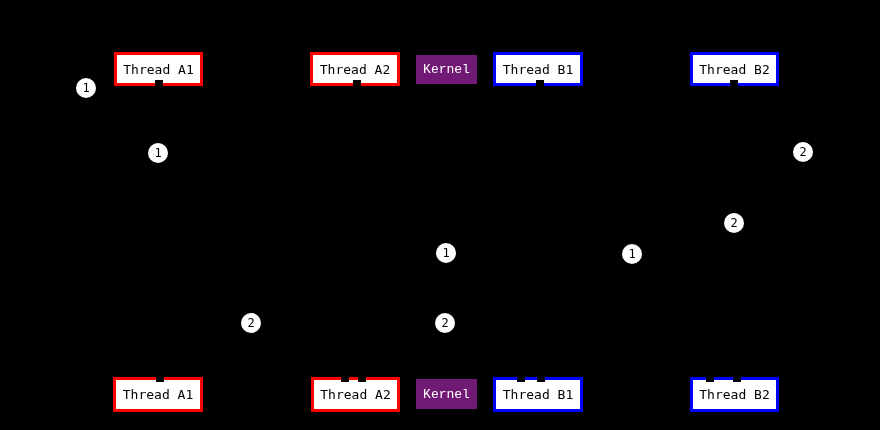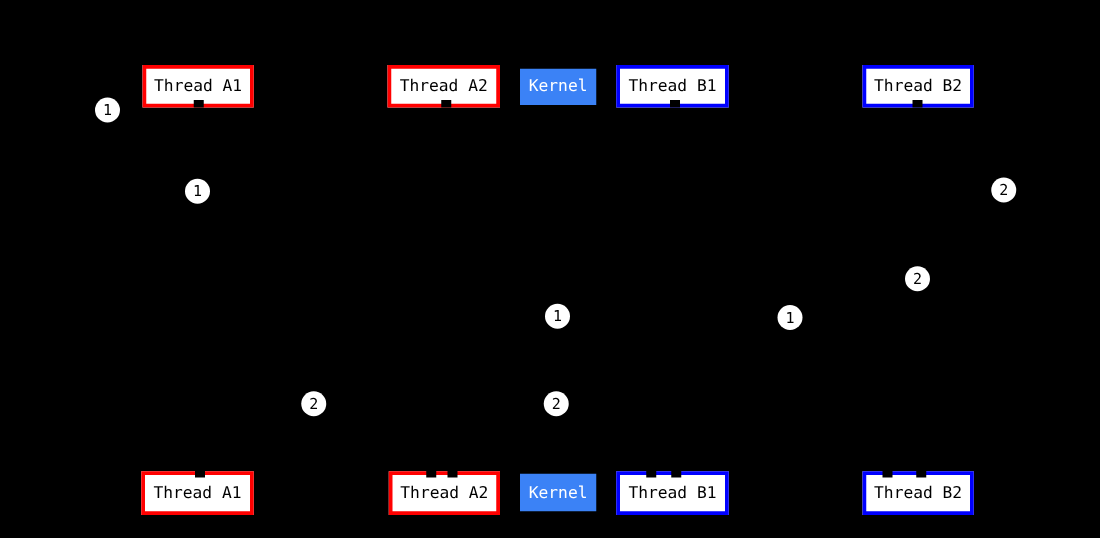--- a/index.html
+++ b/index.html
@@ -22,23 +22,24 @@
     color: #000000;
     display: flex;
     align-items: center;
     justify-content: center;
     font-size: 13px;
     white-space: nowrap;
   }
   .node.red  { border: 3px solid #ff0000; }
   .node.blue { border: 3px solid #0000ff; justify-content: center; }
   .node.kernel {
-    background: #3b82f6;
+    background: #701a75;
     color: #ffffff;
     border: none;
+    font-family: Liberation Mono, monospace;
   }
   .notch {
     position: absolute;
     width: 8px;
     height: 6px;
     background: #000000;
   }
   .marker {
     position: absolute;
     width: 20px;

